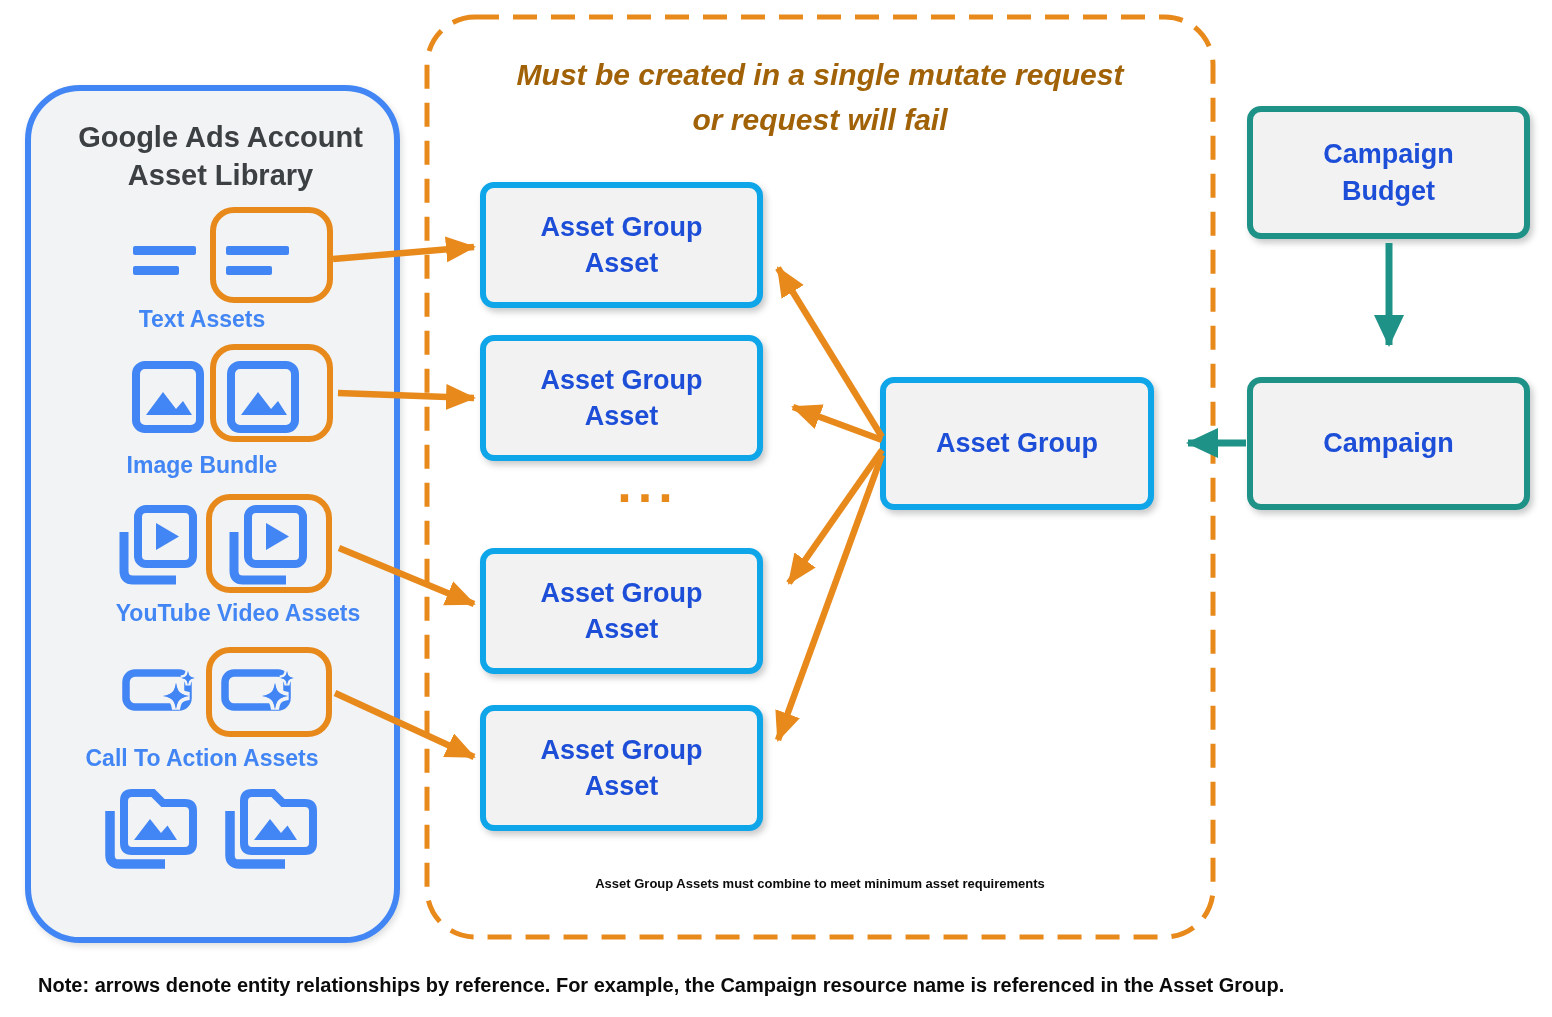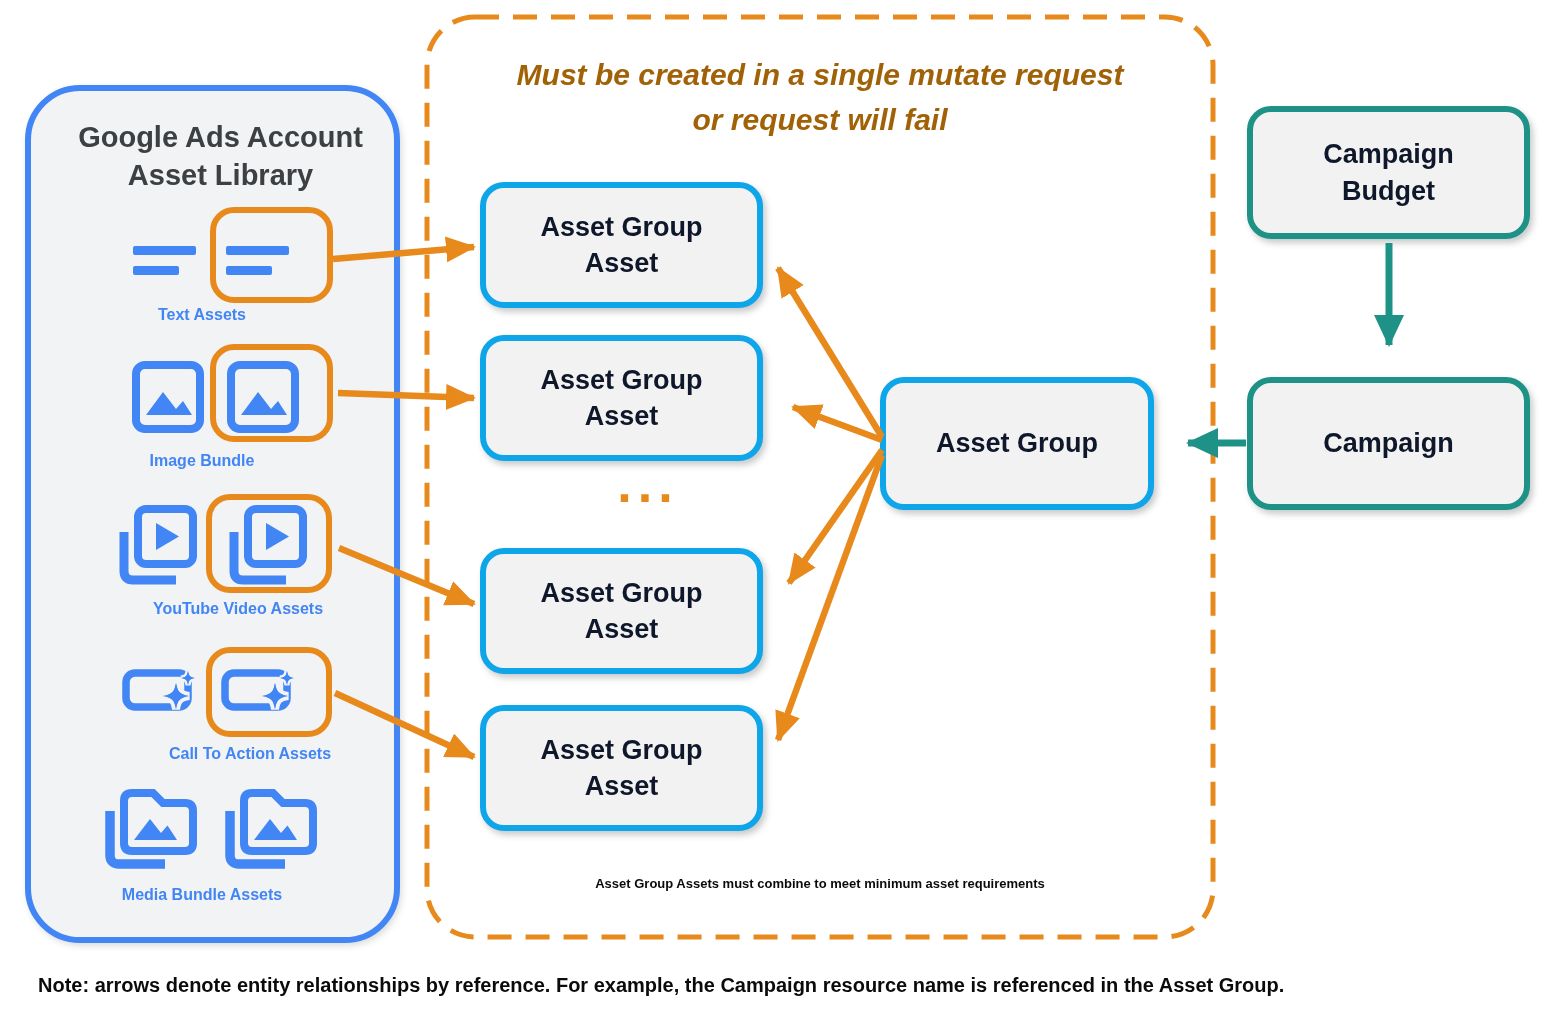--- a/index.html
+++ b/index.html
@@ -7,28 +7,28 @@
           font-family:"Liberation Sans",sans-serif;overflow:hidden;}
   .abs{position:absolute;}
   .prewrap{white-space:pre-line;}
 
   
   .library-panel{left:25px;top:85px;width:375px;height:858px;background:#F1F3F4;
     border:6px solid #4285F4;border-radius:55px;box-sizing:border-box;
     box-shadow:2px 3px 6px rgba(60,64,67,.18);z-index:1;}
   .library-title{left:25px;top:118px;width:375px;text-align:center;
     font-size:29px;font-weight:bold;color:#3C4043;line-height:1.32;z-index:2;padding-left:8px;}
-  .asset-label{width:354px;left:25px;text-align:center;font-size:16px;
+  .asset-label{width:354px;left:25px;text-align:center;font-size:23px;
     font-weight:bold;color:#4285F4;z-index:2;}
   .hl{border:6px solid #E8891C;border-radius:24px;box-sizing:border-box;z-index:2;background:transparent;}
 
   
-  .node{background:#F2F2F2;border-radius:24px;box-sizing:border-box;
+  .node{background:#F2F2F2;border-radius:14px;box-sizing:border-box;
     display:flex;align-items:center;justify-content:center;text-align:center;
-    font-weight:bold;color:#0f172a;z-index:2;
+    font-weight:bold;color:#1d4ed8;z-index:2;
     box-shadow:3px 4px 6px rgba(60,64,67,.28);}
   .node.orange{border:6px solid #0ea5e9;font-size:27px;line-height:1.35;}
   .node.teal{border:6px solid #1E9287;font-size:27px;line-height:1.35;}
 
   .mutate-title{left:427px;top:52px;width:786px;text-align:center;color:#a16207;
     font-size:30px;font-weight:bold;font-style:italic;line-height:1.5;z-index:2;}
   .mutate-footnote{left:427px;top:876px;width:786px;text-align:center;color:#0b0b0b;
     font-size:13px;font-weight:bold;z-index:2;}
   .ellipsis{left:538px;top:458px;width:220px;text-align:center;color:#E8891C;
     font-size:52px;font-weight:bold;letter-spacing:6px;line-height:1;z-index:2;}
@@ -89,33 +89,32 @@
     <path d="M66 8 C66.8 13 68 14.2 73 15 C68 15.8 66.8 17 66 22 C65.2 17 64 15.8 59 15 C64 14.2 65.2 13 66 8 Z" fill="#4285F4"></path>
   </svg>
   <div class="abs hl" style="left:206px;top:647px;width:126px;height:90px;"></div>
   <svg class="icon" style="left:221px;top:663px;" width="78" height="56" viewBox="0 0 78 56">
     <rect x="4" y="10" width="62" height="34" rx="9" fill="none" stroke="#4285F4" stroke-width="7.5"></rect>
     <path d="M54 20 C55.5 29 58 31.5 67 33 C58 34.5 55.5 37 54 46 C52.5 37 50 34.5 41 33 C50 31.5 52.5 29 54 20 Z" fill="#4285F4" stroke="#F1F3F4" stroke-width="8" paint-order="stroke"></path>
     <path d="M54 20 C55.5 29 58 31.5 67 33 C58 34.5 55.5 37 54 46 C52.5 37 50 34.5 41 33 C50 31.5 52.5 29 54 20 Z" fill="#4285F4"></path>
     <path d="M66 8 C66.8 13 68 14.2 73 15 C68 15.8 66.8 17 66 22 C65.2 17 64 15.8 59 15 C64 14.2 65.2 13 66 8 Z" fill="#4285F4" stroke="#F1F3F4" stroke-width="5" paint-order="stroke"></path>
     <path d="M66 8 C66.8 13 68 14.2 73 15 C68 15.8 66.8 17 66 22 C65.2 17 64 15.8 59 15 C64 14.2 65.2 13 66 8 Z" fill="#4285F4"></path>
   </svg>
-  <div class="abs asset-label" style="top:745px;padding-left:48px;">Call To Action Assets</div>
+  <div class="abs asset-label" style="top:745px;">Call To Action Assets</div>
 
   <svg class="icon" style="left:101px;top:781px;" width="96" height="94" viewBox="0 0 96 94">
     <path d="M9 30 L9 74 Q9 83 18 83 L64 83" fill="none" stroke="#4285F4" stroke-width="9.5"></path>
     <path d="M31 12 L52 12 L62 22 L84 22 Q92 22 92 30 L92 62 Q92 70 84 70 L31 70 Q23 70 23 62 L23 20 Q23 12 31 12 Z" fill="#F1F3F4" stroke="#4285F4" stroke-width="8"></path>
     <path d="M33 59 L49 38 L60 52 L66.5 44.5 L76 59 Z" fill="#4285F4"></path>
   </svg>
   <svg class="icon" style="left:221px;top:781px;" width="96" height="94" viewBox="0 0 96 94">
     <path d="M9 30 L9 74 Q9 83 18 83 L64 83" fill="none" stroke="#4285F4" stroke-width="9.5"></path>
     <path d="M31 12 L52 12 L62 22 L84 22 Q92 22 92 30 L92 62 Q92 70 84 70 L31 70 Q23 70 23 62 L23 20 Q23 12 31 12 Z" fill="#F1F3F4" stroke="#4285F4" stroke-width="8"></path>
     <path d="M33 59 L49 38 L60 52 L66.5 44.5 L76 59 Z" fill="#4285F4"></path>
   </svg>
-  <div class="abs asset-label" style="top:886px;">Media Bundle  Assets</div>
 
   <div class="abs mutate-title prewrap">Must be created in a single mutate request
 or request will fail</div>
 
   <div class="abs node orange prewrap" style="left:480px;top:182px;width:283px;height:126px;">Asset Group
 Asset</div>
   <div class="abs node orange prewrap" style="left:480px;top:335px;width:283px;height:126px;">Asset Group
 Asset</div>
   <div class="abs ellipsis">...</div>
   <div class="abs node orange prewrap" style="left:480px;top:548px;width:283px;height:126px;">Asset Group

